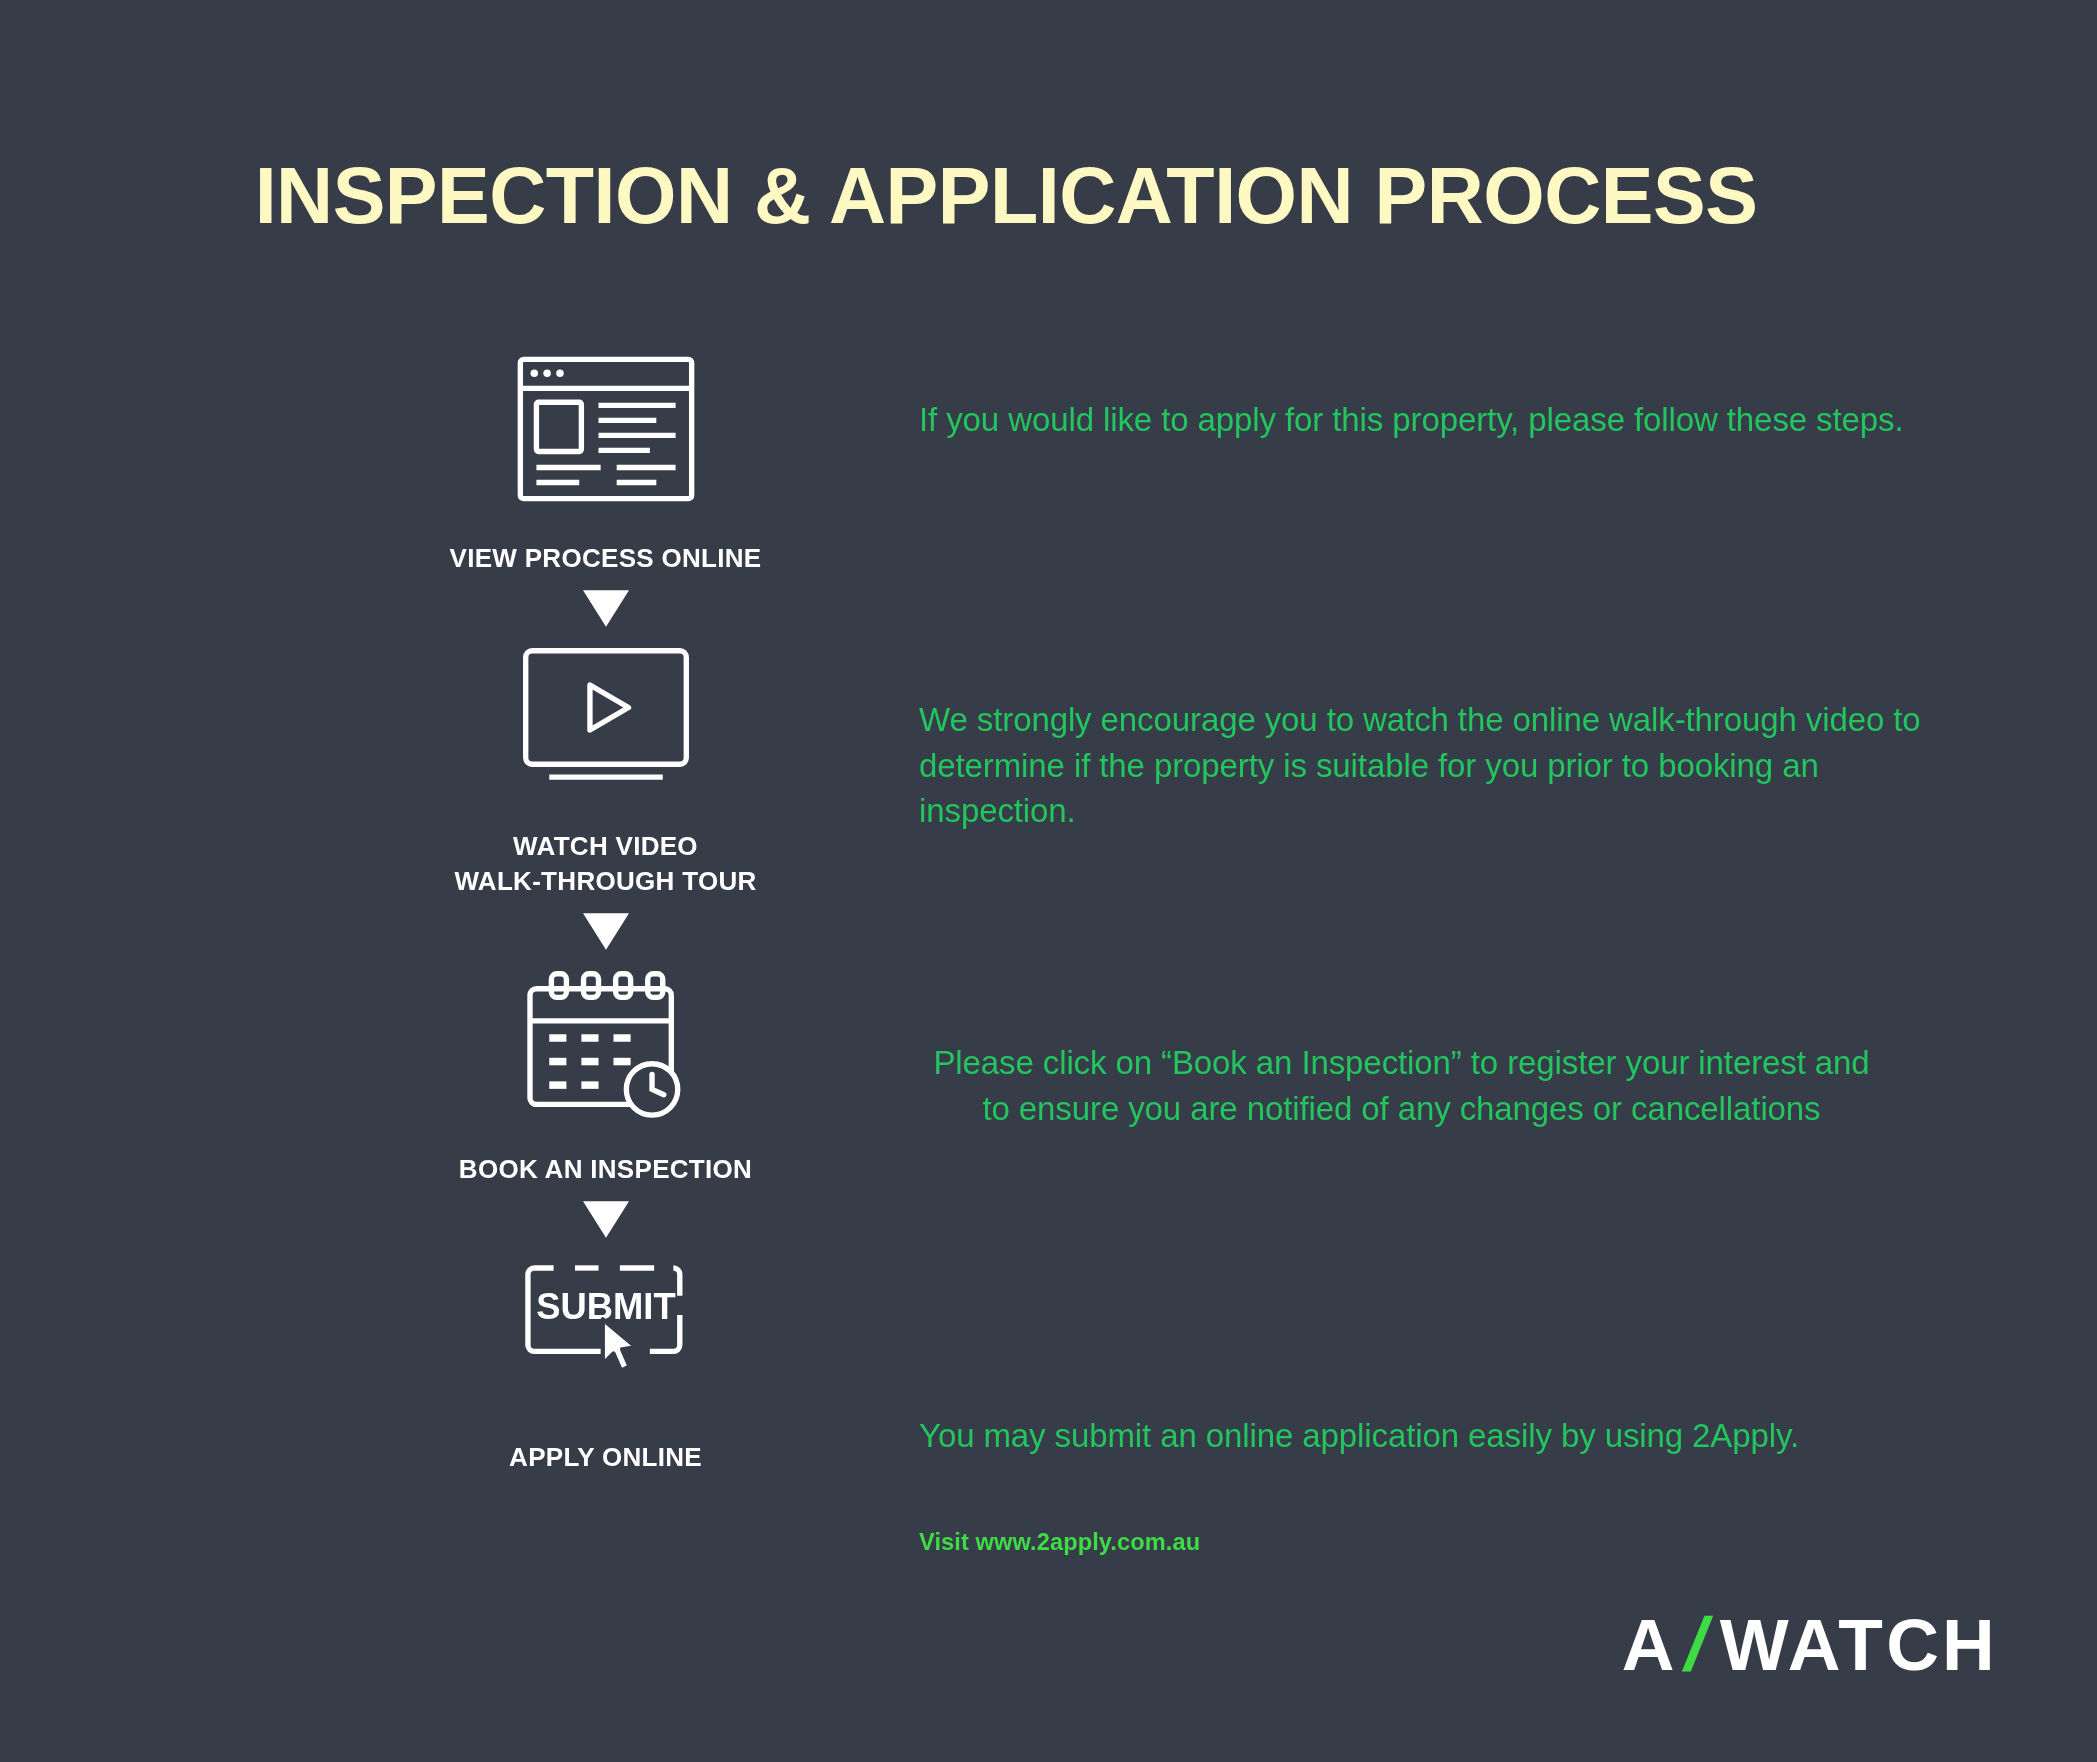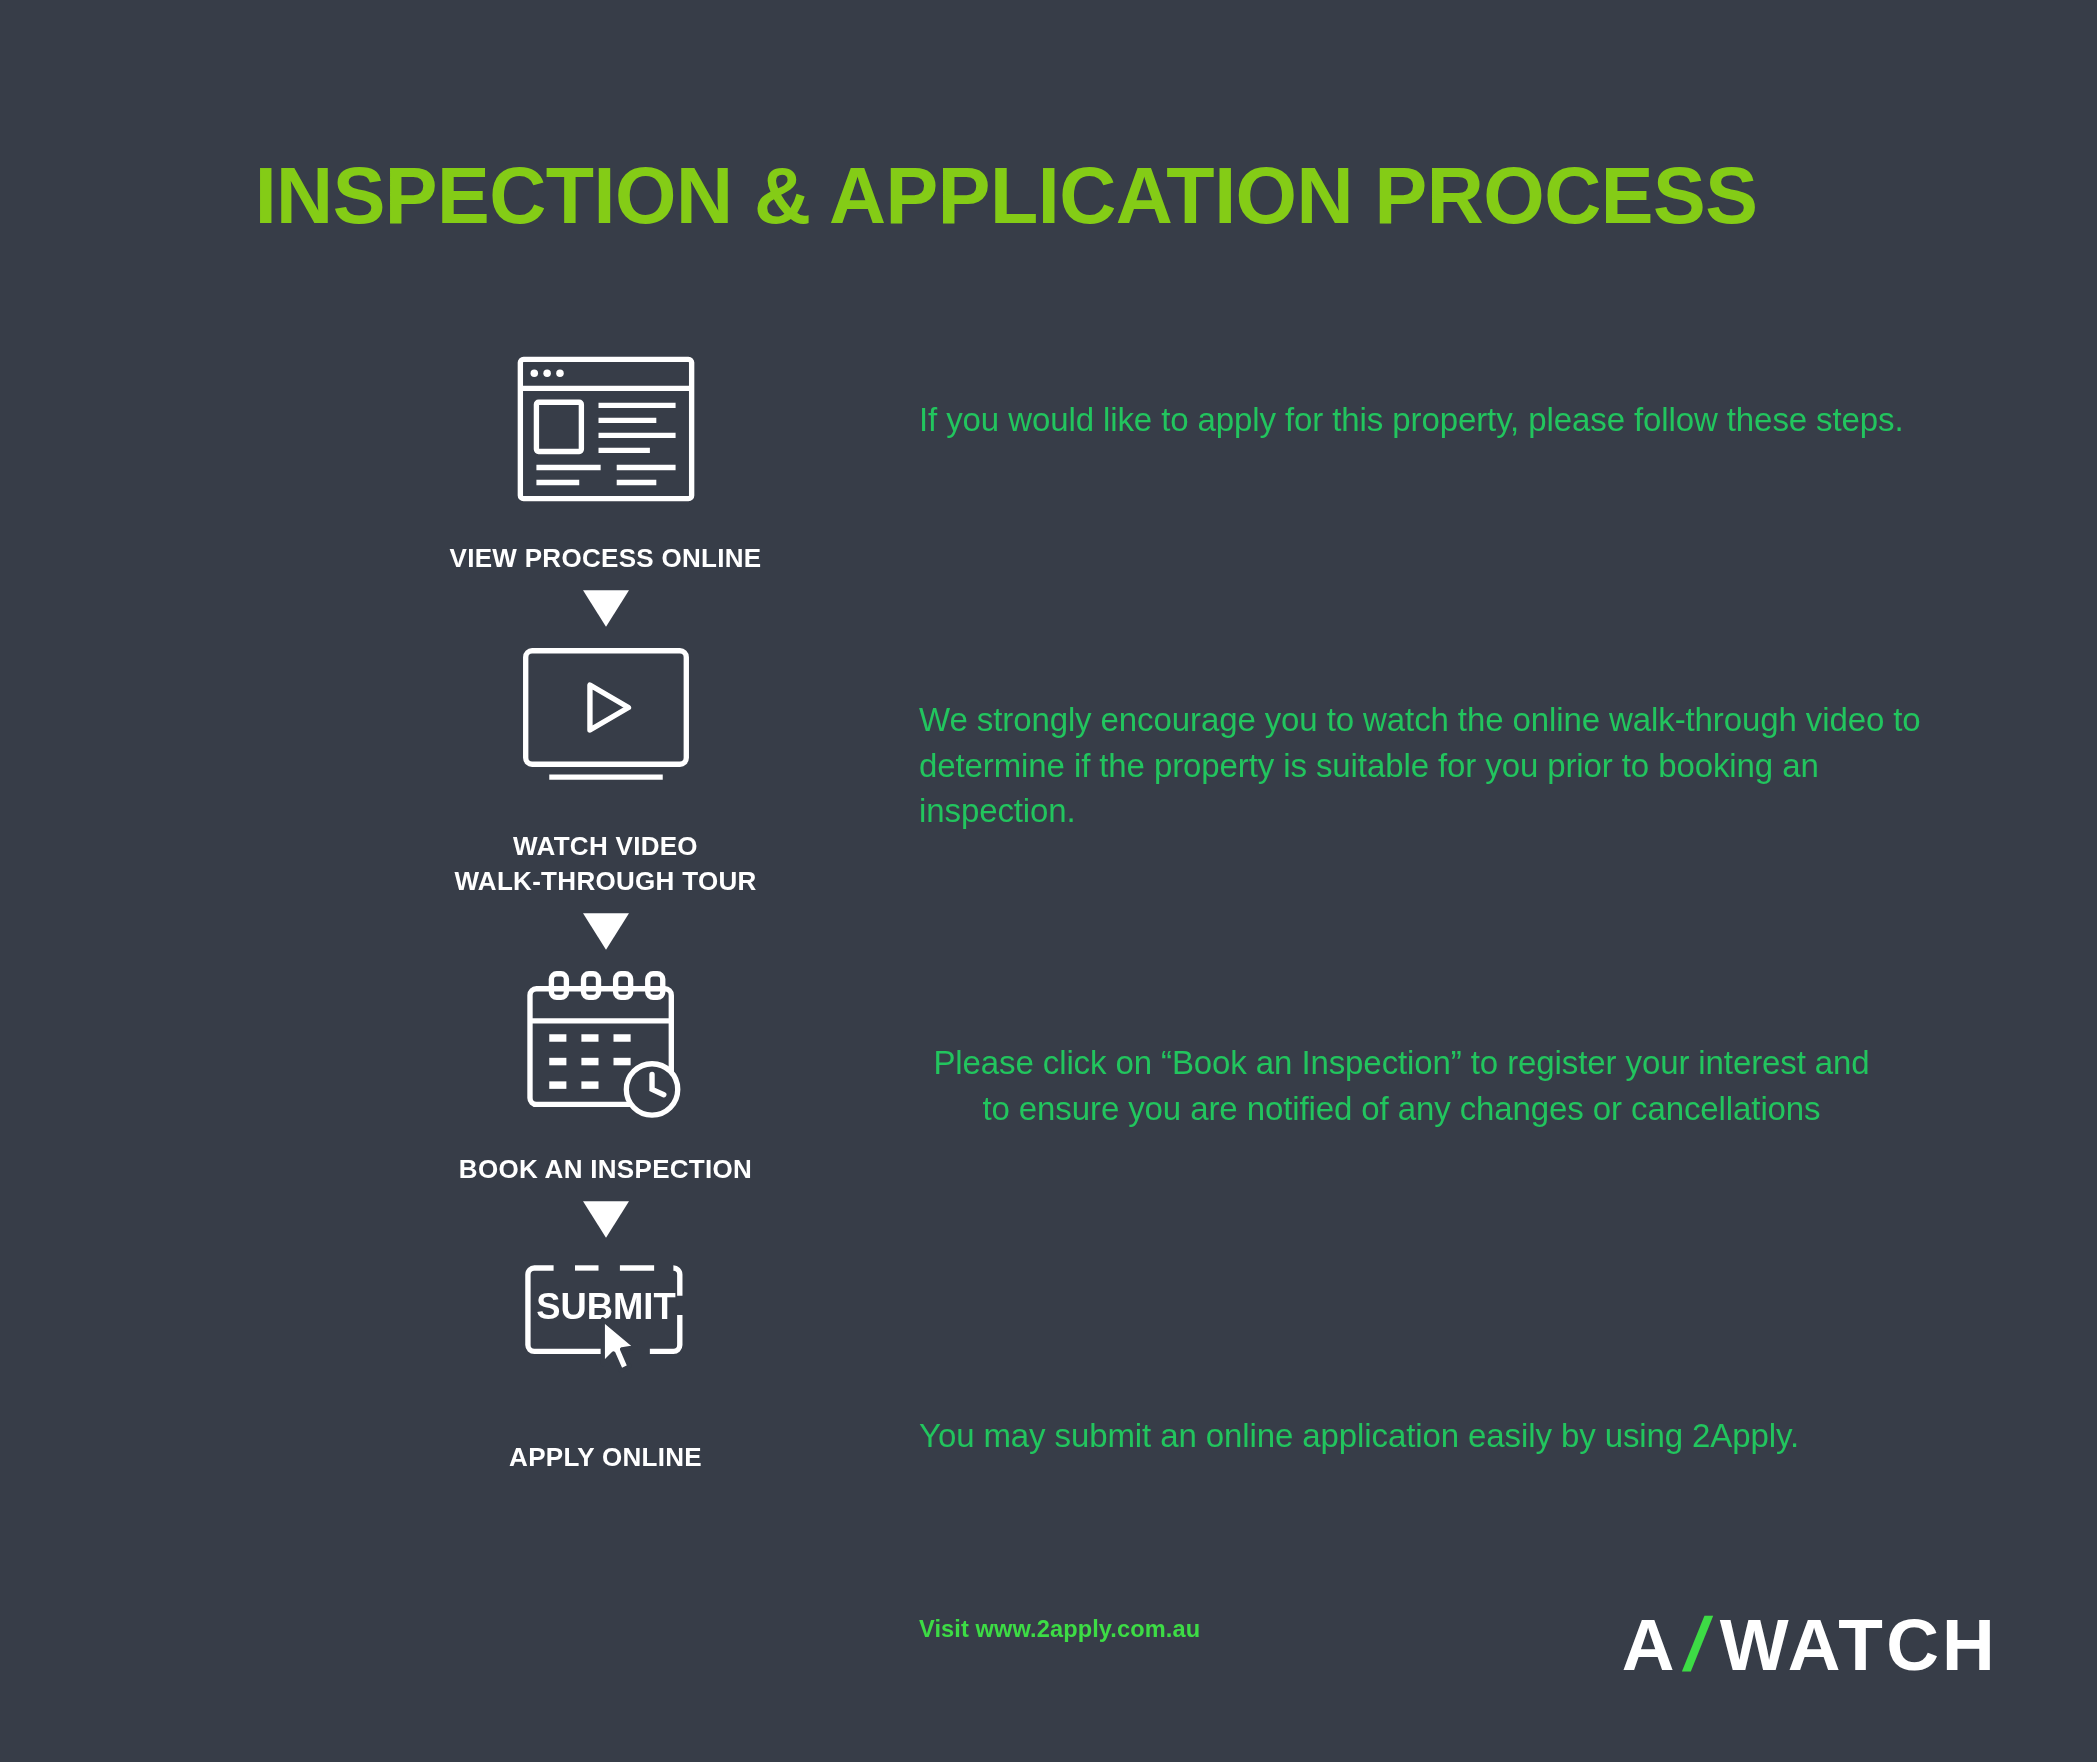--- a/index.html
+++ b/index.html
@@ -26,21 +26,21 @@
   
   .title {
     position: absolute;
     left: 0;
     top: 150px;
     width: 2012px;
     text-align: center;
     font-size: 79px;
     font-weight: 700;
     letter-spacing: -0.5px;
-    color: #84cc16;
+    color: #fef9c3;
     white-space: nowrap;
   }
 
   
   .steps-col {
     position: absolute;
     left: 332px;
     top: 354px;
     width: 547px;
   }
@@ -90,21 +90,21 @@
     letter-spacing: -0.1px;
   }
   .gb1 { position: absolute; left: 0; top: 0;    width: 1008px; }
   .gb2 { position: absolute; left: 0; top: 300px; width: 1008px; }
   .gb3 { position: absolute; left: 0; top: 643px; width: 965px; text-align: center; }
   .gb4 { position: absolute; left: 0; top: 1016px; width: 965px; }
 
   .visit-line {
     position: absolute;
     left: 0;
-    top: 1219px;
+    top: 1132px;
     font-size: 23.6px;
     font-weight: 700;
     color: #3ddc45;
     letter-spacing: 0.1px;
   }
 
   
   .logo {
     position: absolute;
     right: 99px;

